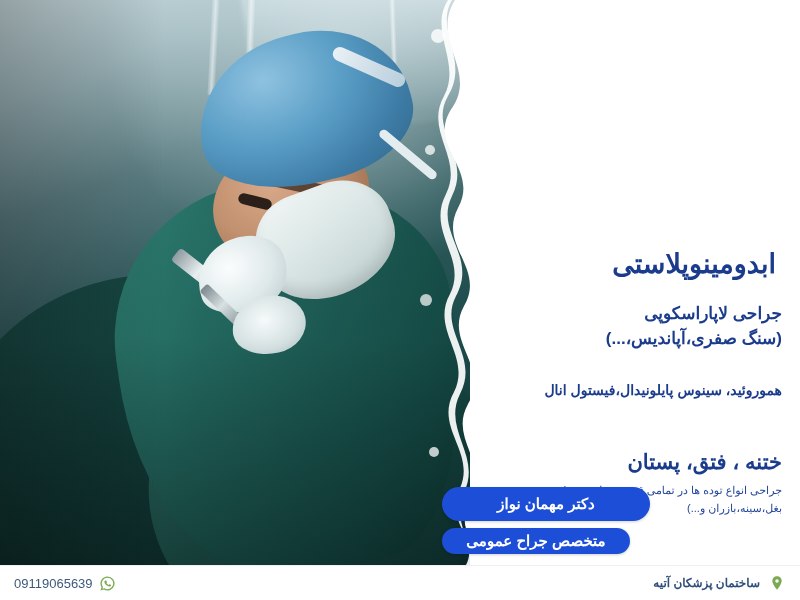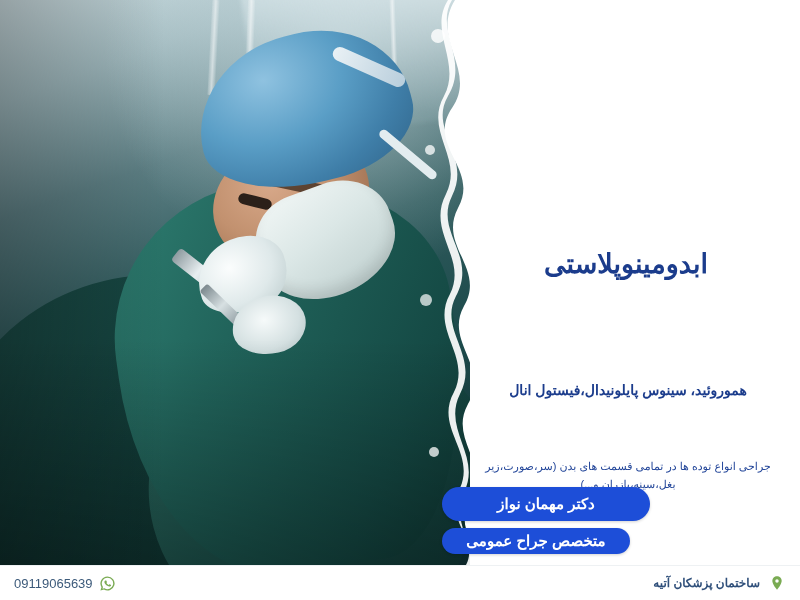--- a/index.html
+++ b/index.html
@@ -226,21 +226,20 @@
   }
 
   
   .content {
     position: absolute;
     right: 0;
     top: 0;
     width: 340px;
     height: 565px;
     direction: rtl;
-    text-align: center;
   }
   .h-main {
     position: absolute;
     right: 24px;
     top: 248px;
     width: 300px;
     font-size: 27px;
     font-weight: bold;
     color: #1b3c8c;
     letter-spacing: -0.5px;
@@ -368,26 +367,31 @@
     <circle cx="78" cy="36" r="7" fill="#ffffff" opacity="0.8"></circle>
     <circle cx="70" cy="150" r="5" fill="#ffffff" opacity="0.75"></circle>
     <circle cx="66" cy="300" r="6" fill="#ffffff" opacity="0.7"></circle>
     <circle cx="74" cy="452" r="5" fill="#ffffff" opacity="0.75"></circle>
   </svg>
 
   <div class="content">
 
     <div class="h-main">ابدومینوپلاستی</div>
 
+    <div class="blk b1">
+      <div class="t">جراحی لاپاراسکوپی</div>
+      <div class="t">(سنگ صفری،آپاندیس،...)</div>
+    </div>
 
     <div class="blk b2">
       <div class="s">هموروئید، سینوس پایلونیدال،فیستول انال</div>
     </div>
 
     <div class="blk b3">
+      <div class="h">ختنه ، فتق، پستان</div>
       <div class="s">جراحی انواع توده ها در تمامی قسمت های بدن (سر،صورت،زیر بغل،سینه،بازران و...)</div>
     </div>
   </div>
 
   <div class="pill doctor">دکتر مهمان نواز</div>
   <div class="pill spec">متخصص جراح عمومی</div>
 
   <div class="footer">
 
     <span class="ico pin-ico">

